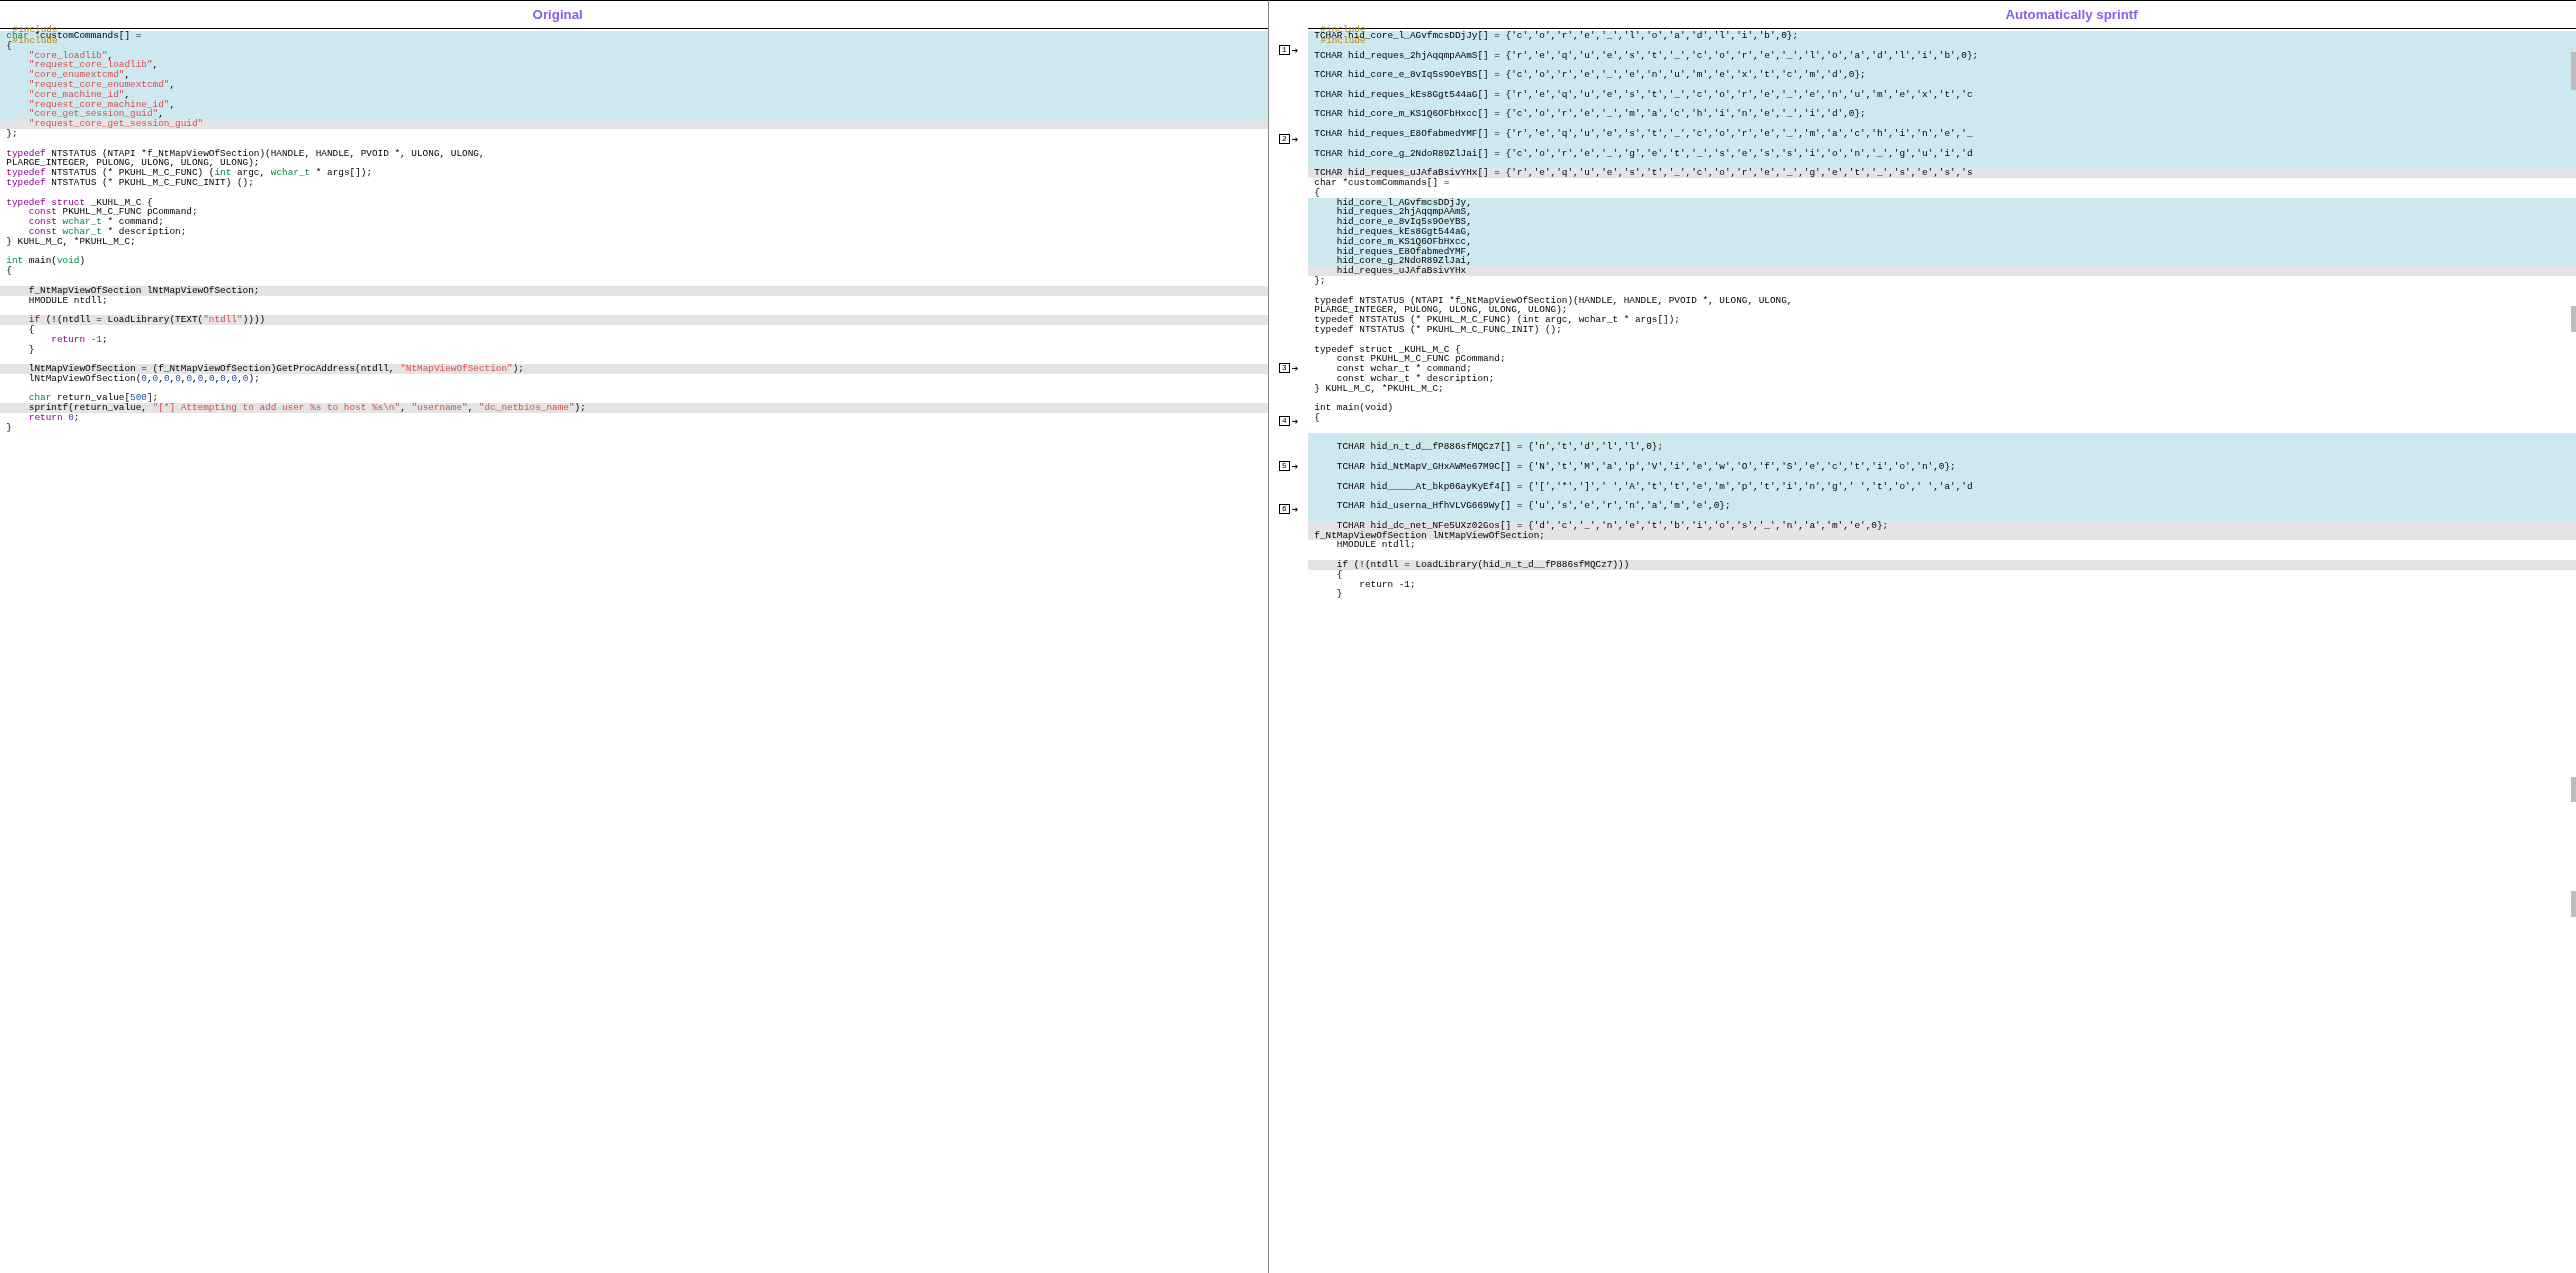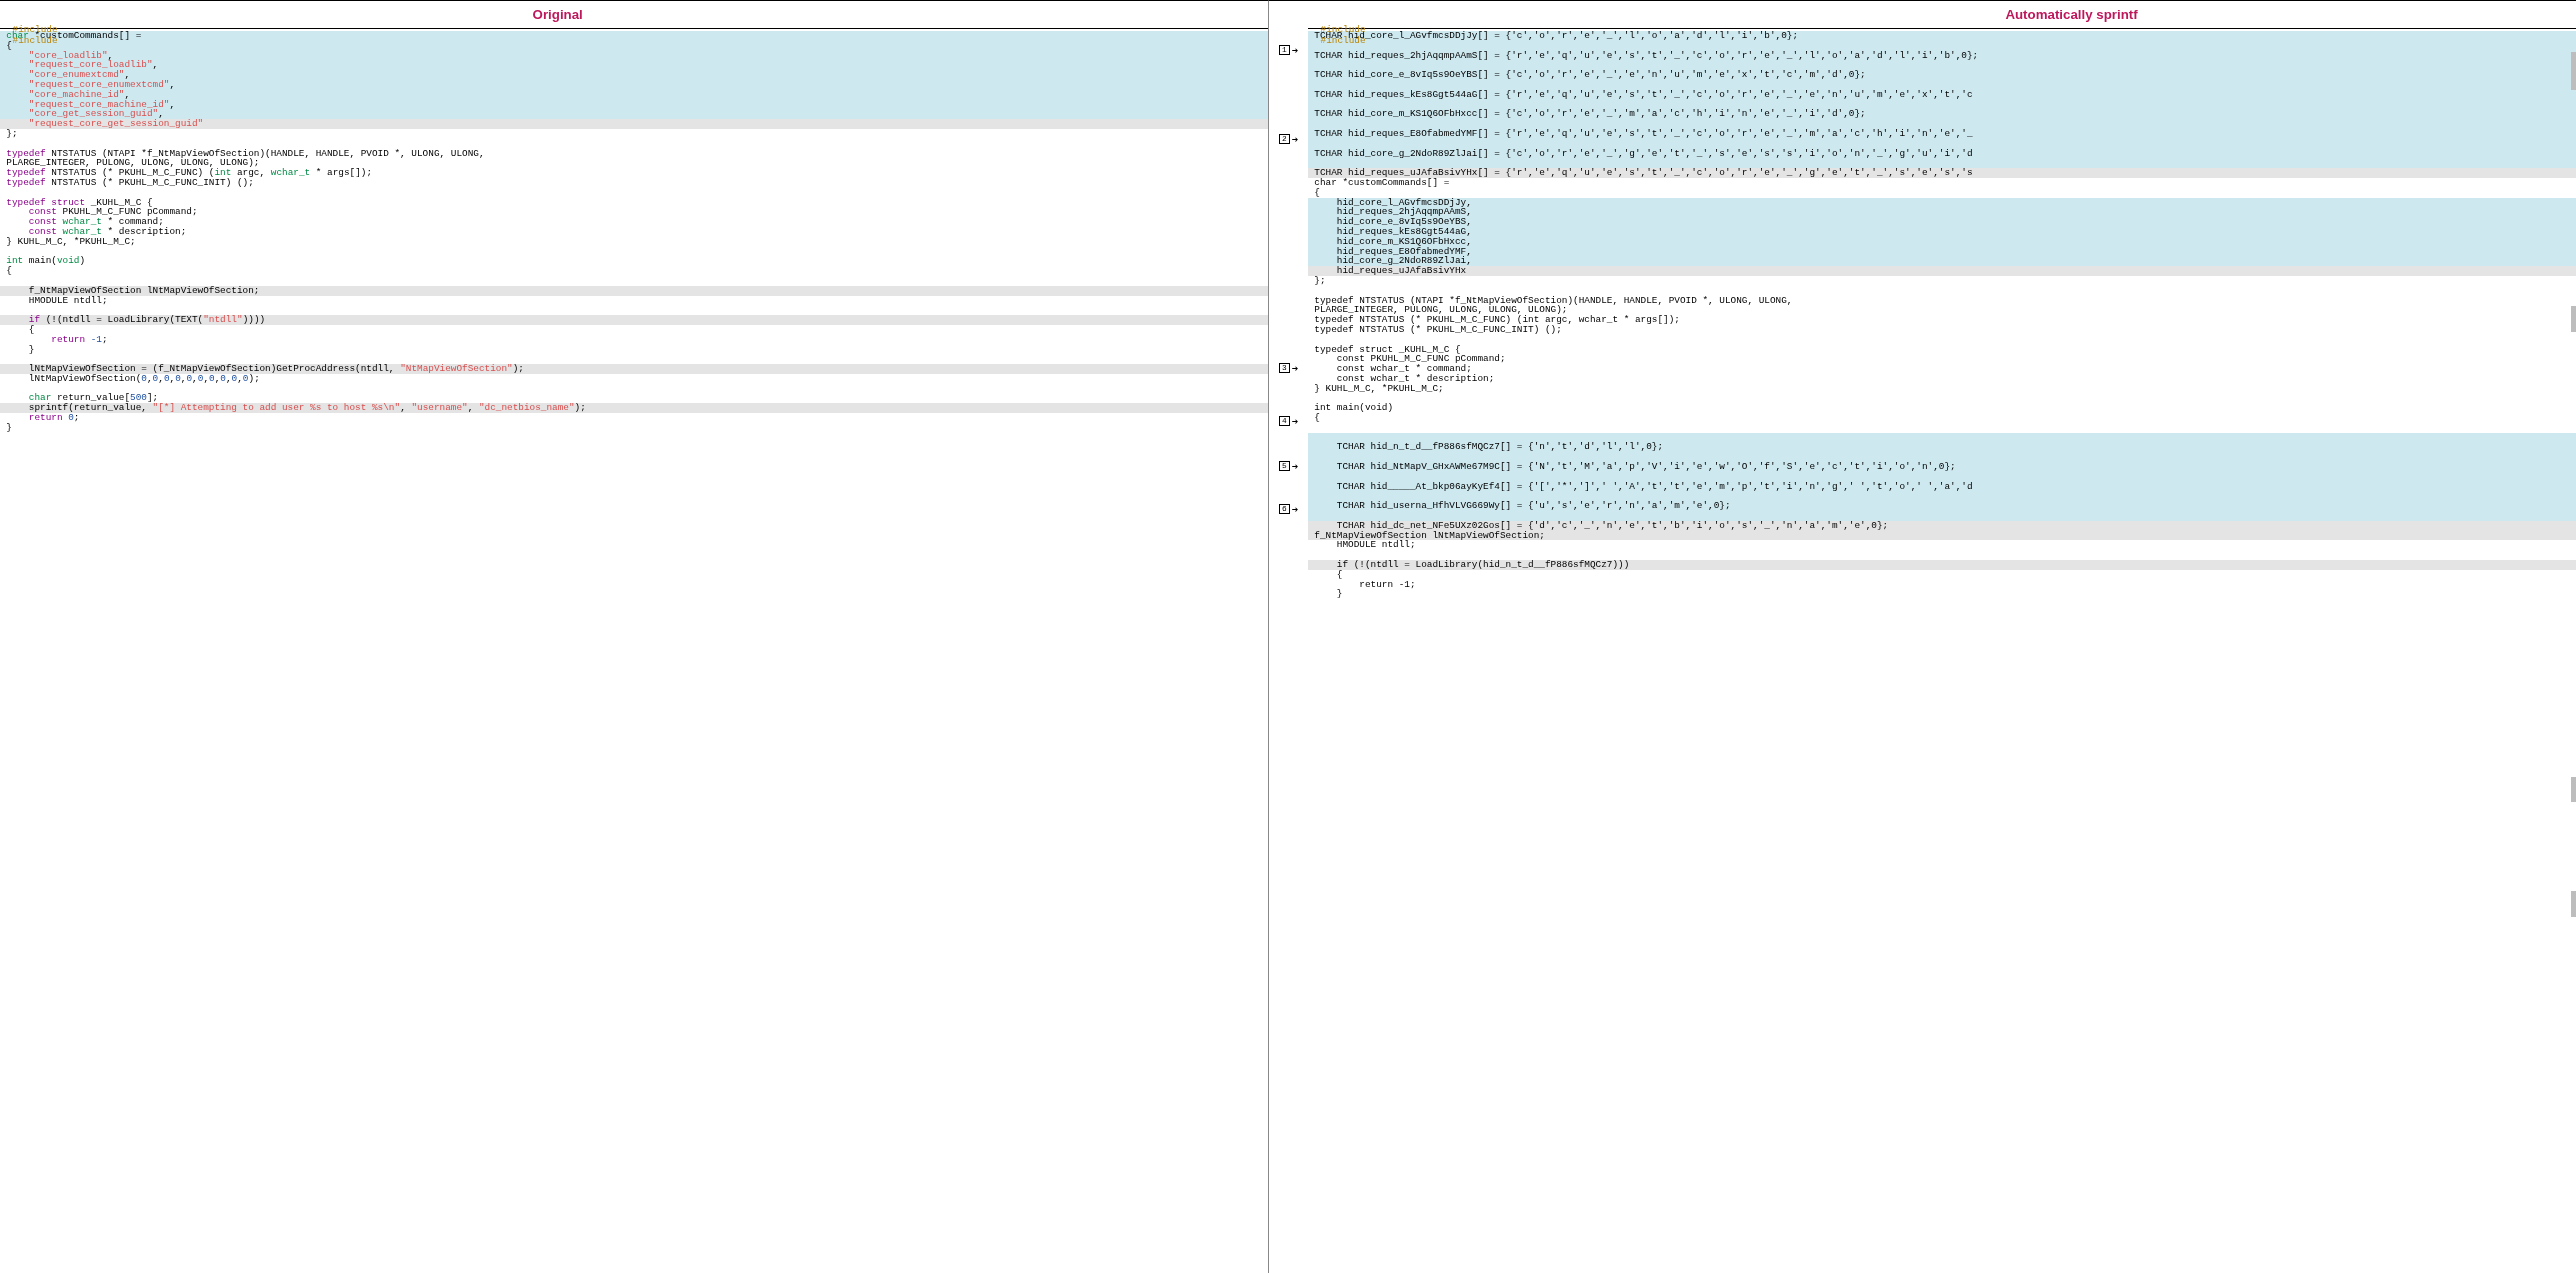--- a/index.html
+++ b/index.html
@@ -33,21 +33,21 @@
   z-index: 5;
   border-bottom: 1.6px solid #000;
   padding: 2.4px 6.3px;
   white-space: pre;
 }
 .header-title {
   position: absolute;
   top: 6.3px;
   font-size: 13.3px;
   font-weight: bold;
-  color: #be185d;
+  color: #8b5cf6;
   font-family: -apple-system, Arial, sans-serif;
 }
 .header-title.left { left: 42%; }
 .header-title.right { left: 55%; }
 .code-body {
   position: absolute;
   top: 30px; left: 0; right: 0; bottom: 0;
   white-space: pre;
   overflow: hidden;
 }

